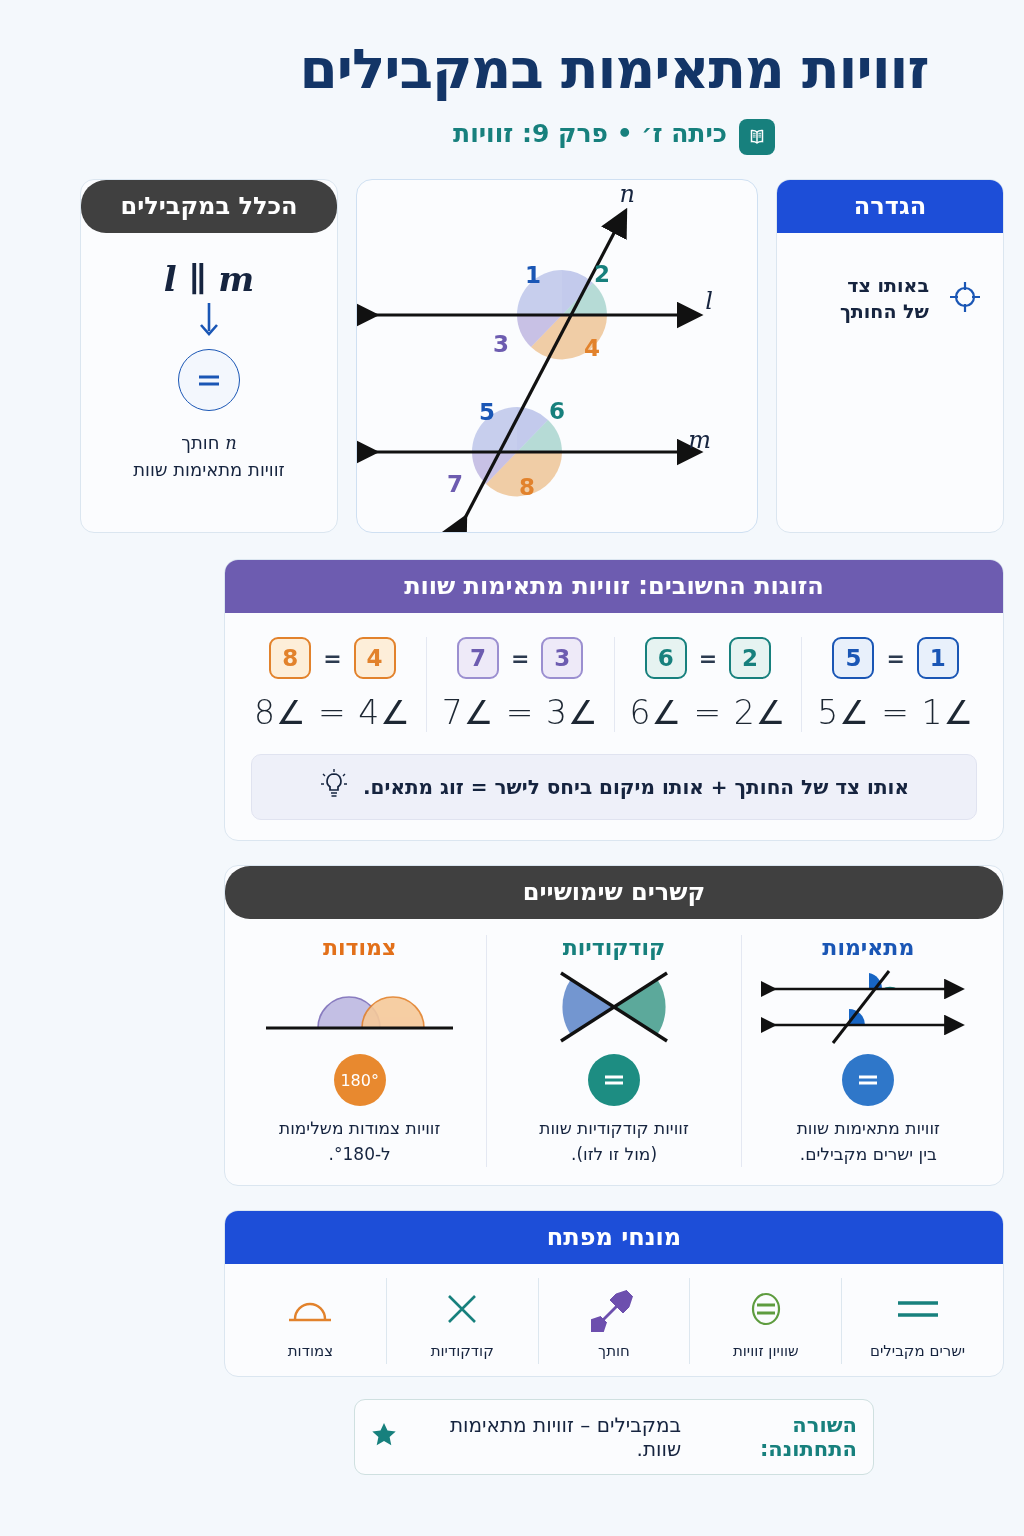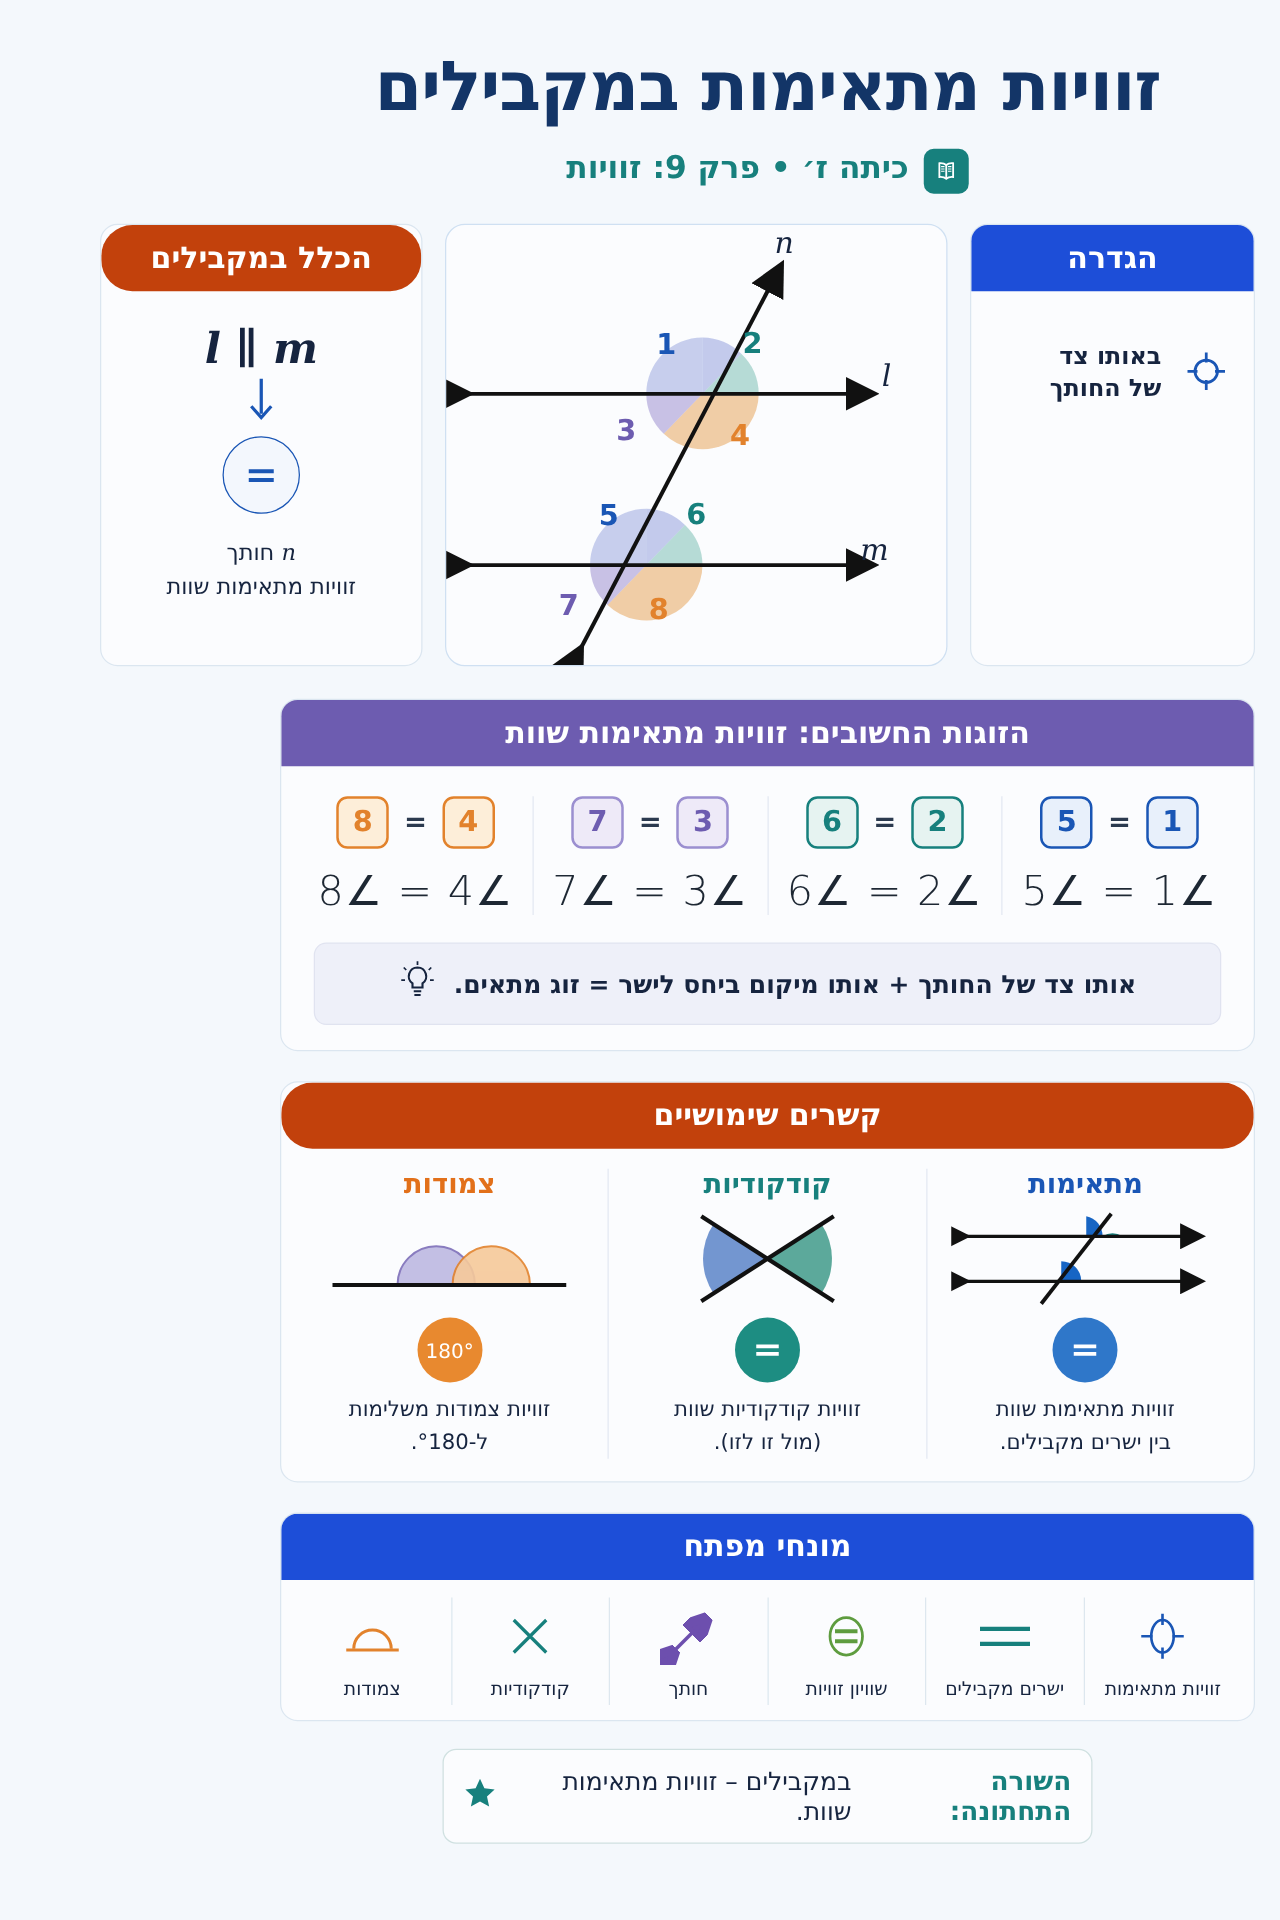--- a/index.html
+++ b/index.html
@@ -38,21 +38,21 @@
     background: #fbfcfe;
     border: 1px solid #dbe6f0;
     border-radius: 14px;
     overflow: hidden;
   }
   .card-head {
     text-align: center; color: #fff; font-weight: bold;
     font-size: 24px; padding: 12px 6px 13px;
   }
   .head-teal { background: #1d4ed8; }
-  .head-blue { background: #c2410c; border-radius: 25px; }
+  .head-blue { background: #404040; border-radius: 25px; }
   .head-purple { background: #6d5cb0; }
 
   
   .top-row {
     display: flex; gap: 18px; margin-top: 24px; align-items: stretch;
   }
   .col-def { width: 228px; flex: none; }
   .col-diagram { flex: 1; }
   .col-rule { width: 258px; flex: none; }
 
@@ -342,29 +342,20 @@
         <div class="link-badge" style="background:#e8892f">180°</div>
         <div class="link-desc">זוויות צמודות משלימות<br>ל-°180.</div>
       </div>
     </div>
   </div>
 
   <div class="card terms-card">
     <div class="card-head head-teal">מונחי מפתח</div>
     <div class="terms-grid">
 
-      <div class="term-cell">
-        <div class="term-ico">
-          <svg width="46" height="46" viewBox="0 0 46 46" fill="none" stroke="#1a56b5" stroke-width="2.1">
-            <ellipse cx="23" cy="23" rx="9" ry="13"></ellipse>
-            <path d="M23 5v9M23 32v9M6 23h9M31 23h9"></path>
-          </svg>
-        </div>
-        <div class="term-label">זוויות מתאימות</div>
-      </div>
 
       <div class="term-cell">
         <div class="term-ico">
           <svg width="52" height="34" viewBox="0 0 52 34" stroke="#17807d" stroke-width="3.4">
             <path d="M6 11h40M6 23h40"></path>
           </svg>
         </div>
         <div class="term-label">ישרים מקבילים</div>
       </div>
 

